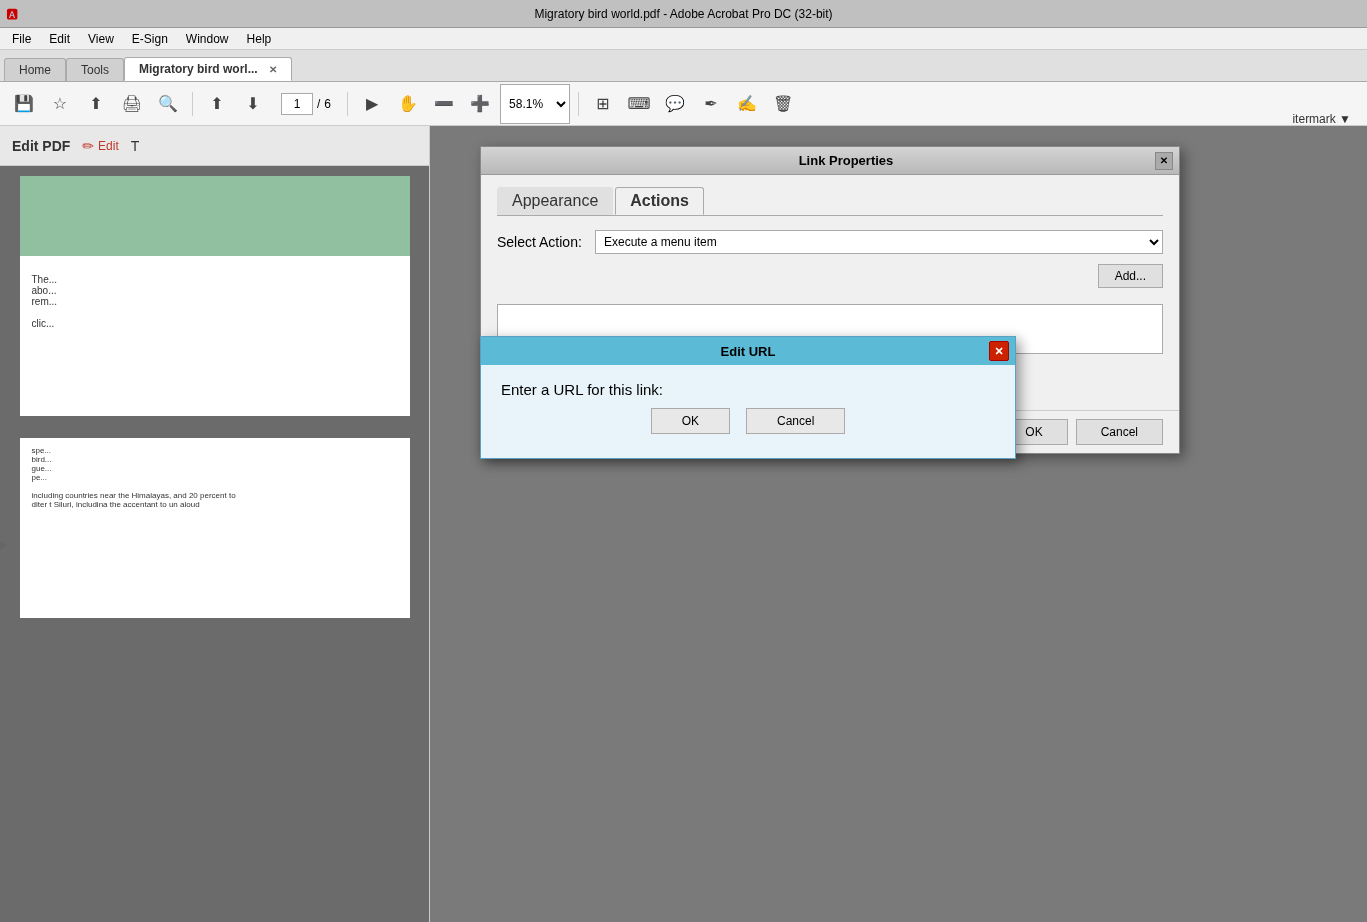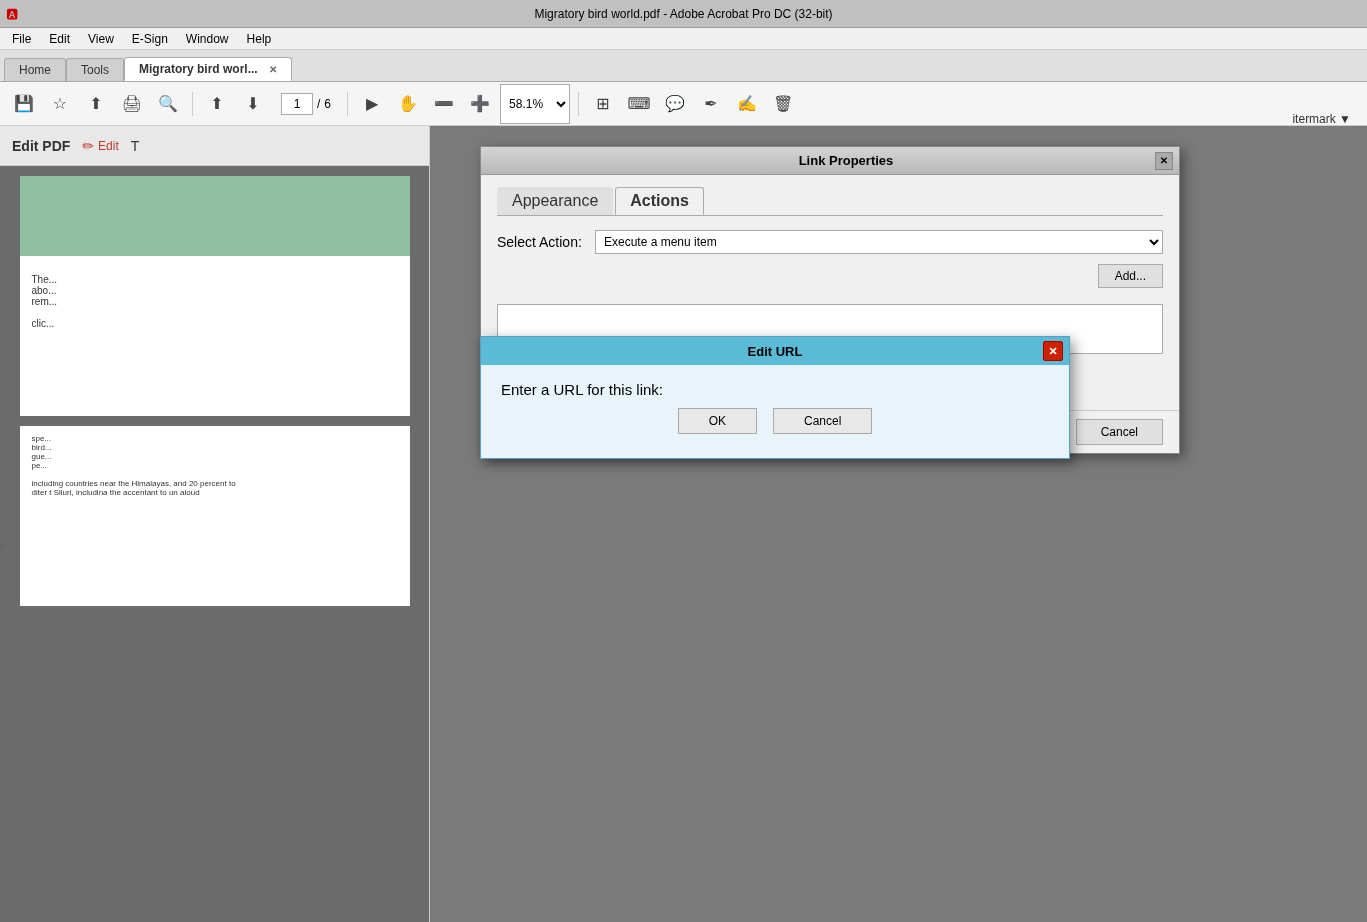--- a/index.html
+++ b/index.html
@@ -321,21 +321,21 @@
       border: 1px solid #aaa;
       font-size: 12px;
       cursor: pointer;
     }
 
     
     .dialog-edit-url {
       position: absolute;
       top: 210px;
       left: 50px;
-      width: 590px;
+      width: 536px;
       background: #e8f4fa;
       border: 1px solid #5aa0c0;
       box-shadow: 4px 4px 12px rgba(0,0,0,0.4);
       z-index: 30;
     }
     .edit-url-title-bar {
       background: #5bbad5;
       height: 28px;
       display: flex;
       align-items: center;
@@ -525,21 +525,21 @@
         <div style="background:#90c0a0;height:80px;width:100%;margin-bottom:10px;"></div>
         <div style="padding:8px 12px;font-size:10px;color:#333;">
           <p>The...</p>
           <p>abo...</p>
           <p>rem...</p>
           <br>
           <p>clic...</p>
         </div>
       </div>
 
-      <div style="background:#fff;margin:10px auto 0;width:390px;min-height:180px;padding:8px 12px;font-size:8px;color:#333;overflow:hidden;">
+      <div style="background:#fff;margin:22px auto 0;width:390px;min-height:180px;padding:8px 12px;font-size:8px;color:#333;overflow:hidden;">
         <p>spe...</p>
         <p>bird...</p>
         <p>gue...</p>
         <p>pe...</p>
         <br>
         <p>including countries near the Himalayas, and 20 percent to</p>
         <p>diter t Siluri, includina the accentant to un aloud</p>
       </div>
     </div>
   </div>

